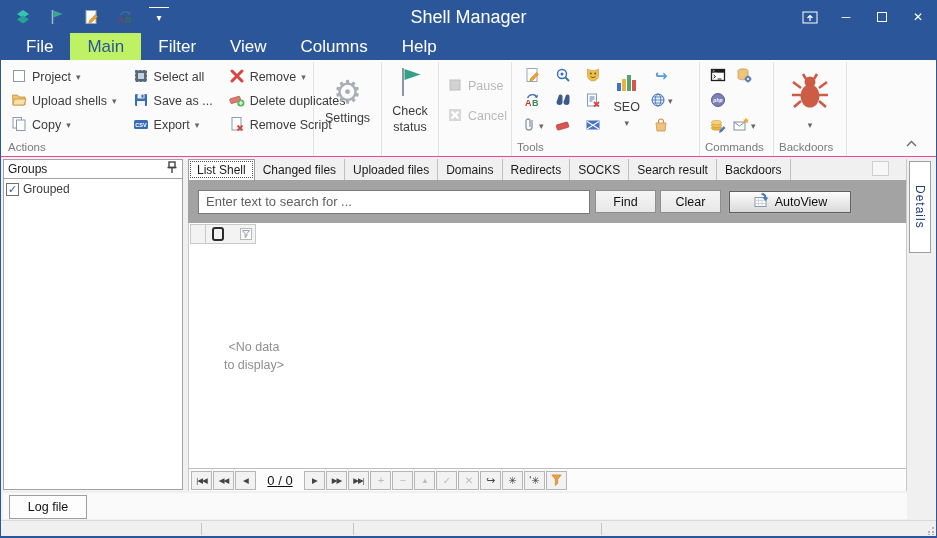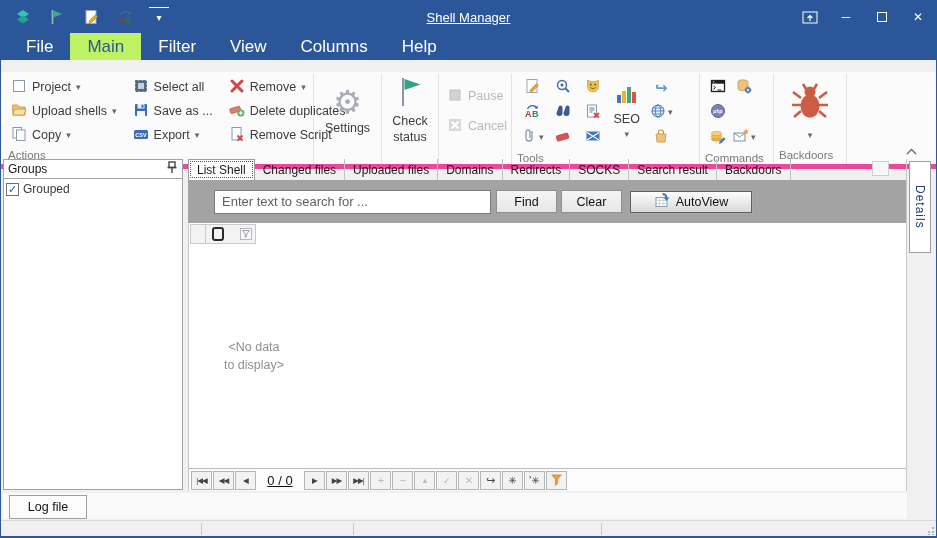--- a/index.html
+++ b/index.html
@@ -4,32 +4,32 @@
 <style>
   html,body{margin:0;padding:0;background:#d7d7d7;}
   *{box-sizing:border-box;font-family:"Liberation Sans","DejaVu Sans",sans-serif;}
   .window{position:relative;width:937px;height:538px;background:#f0f0f0;border:1px solid #2b579a;border-bottom:2px solid #2b579a;overflow:hidden;font-size:12px;color:#3c3c3c;}
 
   
   .titlebar{position:absolute;left:0;top:0;width:100%;height:32px;background:#2b579a;display:flex;align-items:center;color:#fff;}
   .qat{display:flex;align-items:center;gap:14px;padding-left:12px;}
   .qat .qbtn{display:flex;align-items:center;justify-content:center;width:20px;height:20px;cursor:default;}
   .qat-more{font-size:10px;color:#fff;line-height:1;border-top:1px solid #fff;padding-top:1px;}
-  .apptitle{position:absolute;left:50%;transform:translateX(-50%);font-size:13px;text-decoration:underline;}
+  .apptitle{position:absolute;left:50%;transform:translateX(-50%);font-size:18px;}
   .wincontrols{margin-left:auto;display:flex;height:32px;}
   .winbtn{width:36px;height:32px;display:flex;align-items:center;justify-content:center;color:#fff;font-size:12px;}
   .maxbox{width:10px;height:10px;border:1px solid #fff;display:inline-block;}
 
   
   .tabrow{position:absolute;left:0;top:32px;width:100%;height:27px;background:#2b579a;display:flex;padding-left:8px;}
   .rtab{padding:0 17px;display:flex;align-items:center;color:#fff;font-size:17px;}
   .rtab.active{background:#bef264;color:#2b579a;}
 
   
-  .ribbon{position:absolute;left:0;top:71px;width:100%;height:97px;background:#fbfbfb;border-bottom:5px solid #ec4899;display:flex;align-items:stretch;padding:2px 0 0 2px;}
+  .ribbon{position:absolute;left:0;top:59px;width:100%;height:97px;background:#fbfbfb;border-bottom:1px solid #ec4899;display:flex;align-items:stretch;padding:2px 0 0 2px;}
   .rgroup{display:flex;flex-direction:column;border-right:1px solid #e2e2e2;padding:1px 5px 0 5px;}
   .rgc{flex:1;display:flex;align-items:center;}
   .rgl{text-align:left;color:#7a7a7a;font-size:11.5px;height:17px;line-height:16px;}
   .agrid{display:grid;grid-template-rows:repeat(3,24px);grid-auto-flow:column;column-gap:10px;align-items:center;}
   .sbtn{display:flex;align-items:center;gap:5px;padding:1px 3px;font-size:12.5px;color:#3c3c3c;white-space:nowrap;cursor:default;}
   .sbtn.dis{color:#b9b9b9;}
   .caret{font-size:9px;color:#666;line-height:1;}
   .bigbtn{display:flex;flex-direction:column;align-items:center;justify-content:center;gap:3px;font-size:12.5px;color:#3c3c3c;text-align:center;padding:0 8px;line-height:1.25;cursor:default;}
   .icol{display:grid;grid-template-rows:repeat(3,25px);align-items:center;justify-items:center;padding:0 4px;}
   .ibtn{display:flex;align-items:center;justify-content:center;gap:2px;min-width:22px;height:22px;cursor:default;}
@@ -43,21 +43,21 @@
   .gp-body{height:311px;background:#fff;border:1px solid #a3a3a3;border-top:none;}
   .chkrow{display:flex;align-items:center;gap:4px;padding:3px 2px;}
   .chk{width:13px;height:13px;border:1px solid #707070;background:#fff;display:flex;align-items:center;justify-content:center;color:#2b579a;font-size:11px;line-height:1;}
 
   .main{position:absolute;left:187px;top:158px;width:719px;height:332px;border-right:1px solid #c9c9c9;}
   .doctabs{height:21px;display:flex;align-items:stretch;position:relative;}
   .dtab{padding:0 8px;display:flex;align-items:center;color:#1a1a1a;border-right:1px solid #c0c0c0;font-size:12px;white-space:nowrap;}
   .dtab.active{background:#fff;border:1px solid #9e9e9e;border-bottom:none;outline:1px dotted #555;outline-offset:-3px;position:relative;z-index:2;}
   .tabmini{position:absolute;right:17px;top:2px;width:17px;height:15px;background:#f7f7f7;border:1px solid #cfcfcf;}
   .searchband{position:absolute;left:0;top:21px;width:100%;height:43px;background:#a3a3a3;display:flex;align-items:center;padding-left:10px;}
-  .searchband input{width:277px;height:24px;border:1px solid #7a7a7a;padding:0 7px;font-size:13px;color:#0f766e;margin-left:16px;}
+  .searchband input{width:392px;height:24px;border:1px solid #7a7a7a;padding:0 7px;font-size:13px;color:#0f766e;}
   .searchband input::placeholder{color:#5f5f5f;}
   .wbtn{height:23px;width:61px;background:linear-gradient(#f5f5f5,#e7e7e7);border:1px solid #8e8e8e;font-size:12.5px;color:#111;display:flex;align-items:center;justify-content:center;cursor:default;}
   .find{margin-left:5px;}.clear{margin-left:4px;}
   .autoview{width:122px;height:22px;margin-left:8px;border:1px solid #5f5f5f;box-shadow:0 0 0 1px #a9a9a9;background:linear-gradient(#fdfdfd,#d9d9d9);display:flex;align-items:center;justify-content:center;gap:6px;font-size:12.5px;color:#111;cursor:default;}
   .gridarea{position:absolute;left:0;top:64px;width:100%;height:245px;background:#fff;border-left:1px solid #c9c9c9;}
   .gh{position:absolute;left:1px;top:1px;display:flex;height:20px;}
   .ghc{background:#f3f3f3;border:1px solid #c9c9c9;border-left:none;display:flex;align-items:center;}
   .ghc.first{width:16px;border-left:1px solid #c9c9c9;}
   .ghc.chkcol{width:50px;padding:0 3px;justify-content:space-between;}
   .ghsq{width:12px;height:14px;border:2.5px solid #2b2b2b;border-radius:3px;margin-left:3px;}

